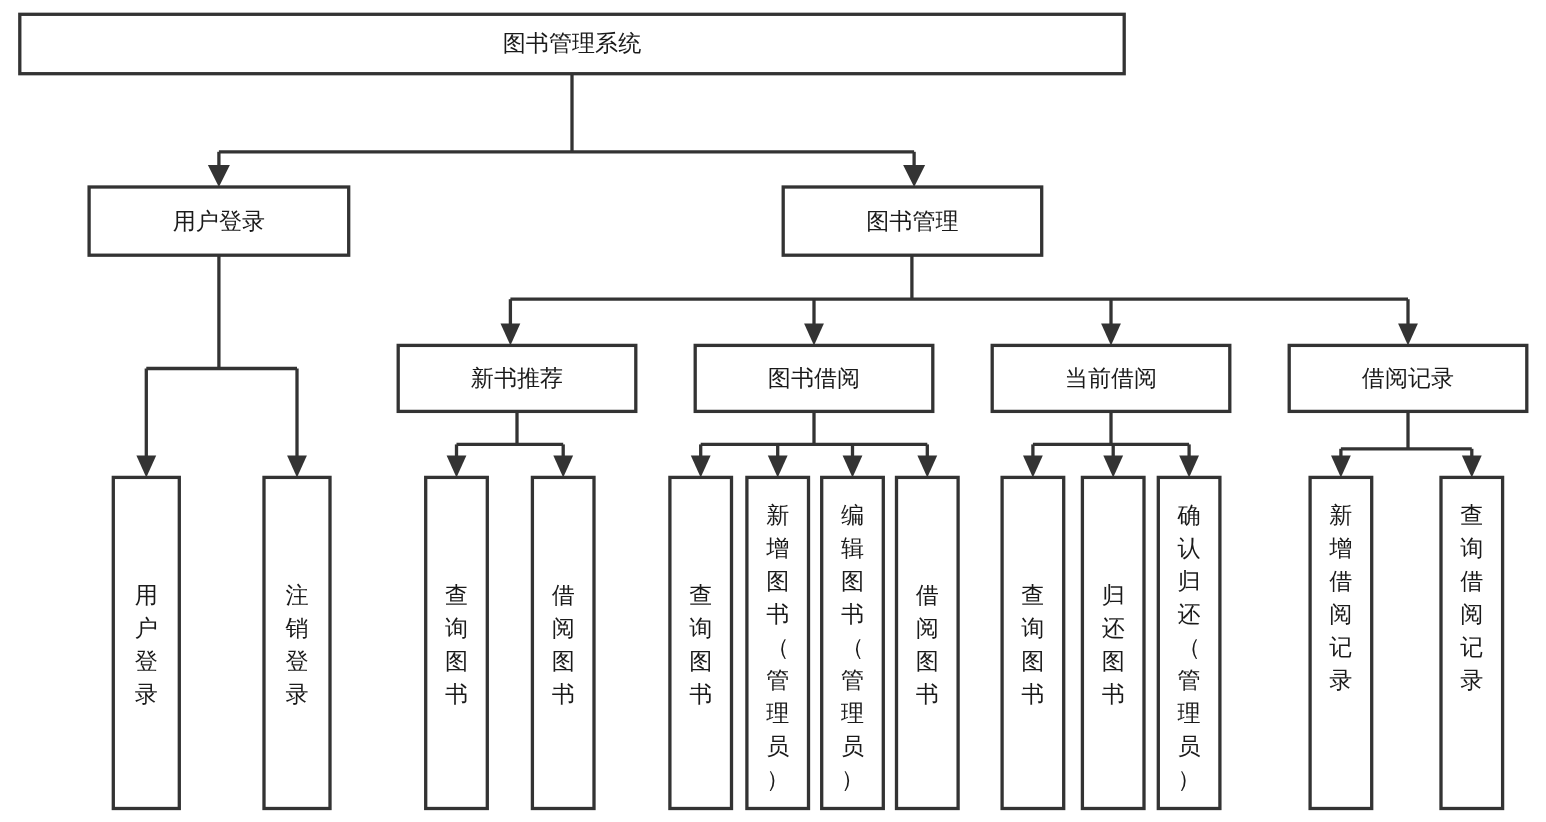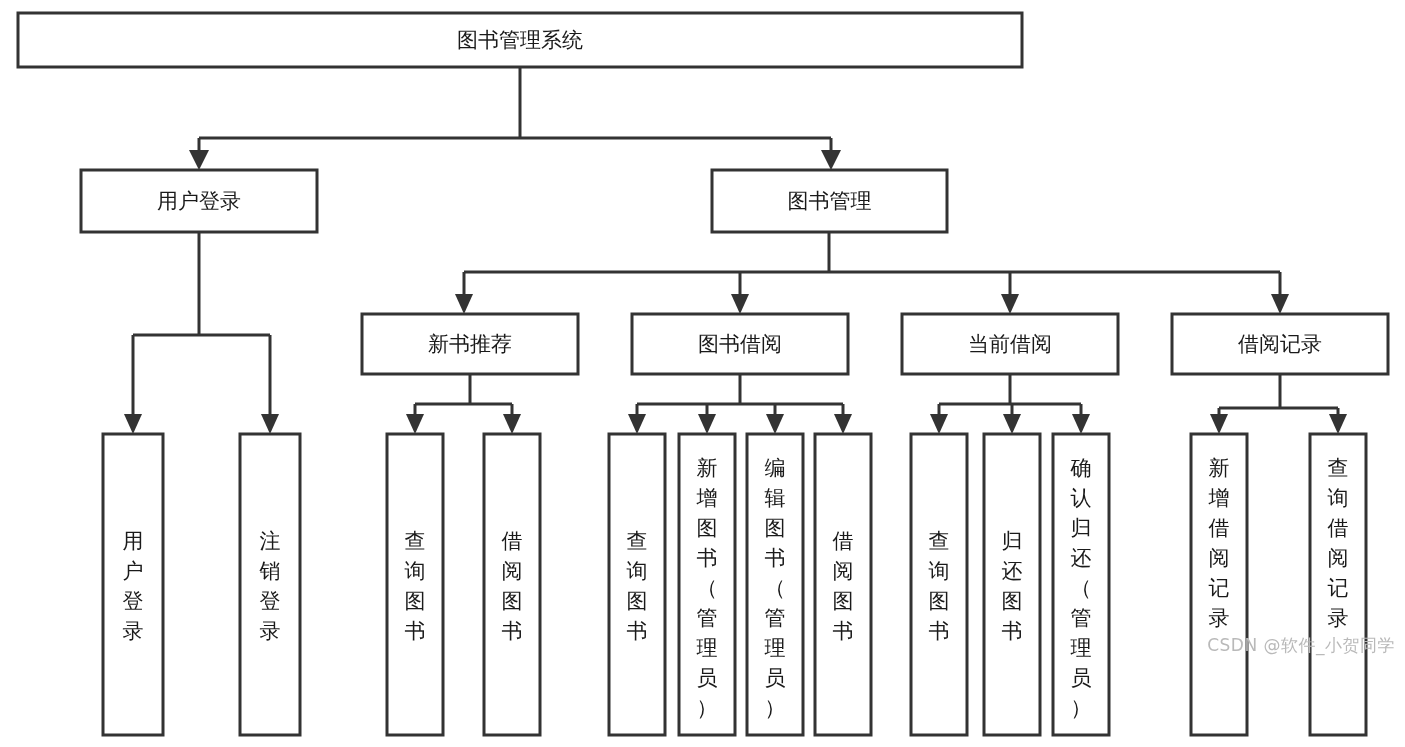--- a/index.html
+++ b/index.html
@@ -236,15 +236,14 @@
           <text x="1219" y="475.4" class="node-label-v" font-size="21"><tspan x="1219" dy="0">新</tspan><tspan x="1219" dy="30">增</tspan><tspan x="1219" dy="30">借</tspan><tspan x="1219" dy="30">阅</tspan><tspan x="1219" dy="30">记</tspan><tspan x="1219" dy="30">录</tspan></text>
         </g>
         <g>
           <rect x="1310" y="434" width="56" height="301" class="node-box"></rect>
           <text x="1338" y="475.4" class="node-label-v" font-size="21"><tspan x="1338" dy="0">查</tspan><tspan x="1338" dy="30">询</tspan><tspan x="1338" dy="30">借</tspan><tspan x="1338" dy="30">阅</tspan><tspan x="1338" dy="30">记</tspan><tspan x="1338" dy="30">录</tspan></text>
         </g>
       </g>
 
   </svg>
 
-  <div class="watermark">CSDN @软件_小贺同学</div>
 
 </div>
 
 </body></html>

